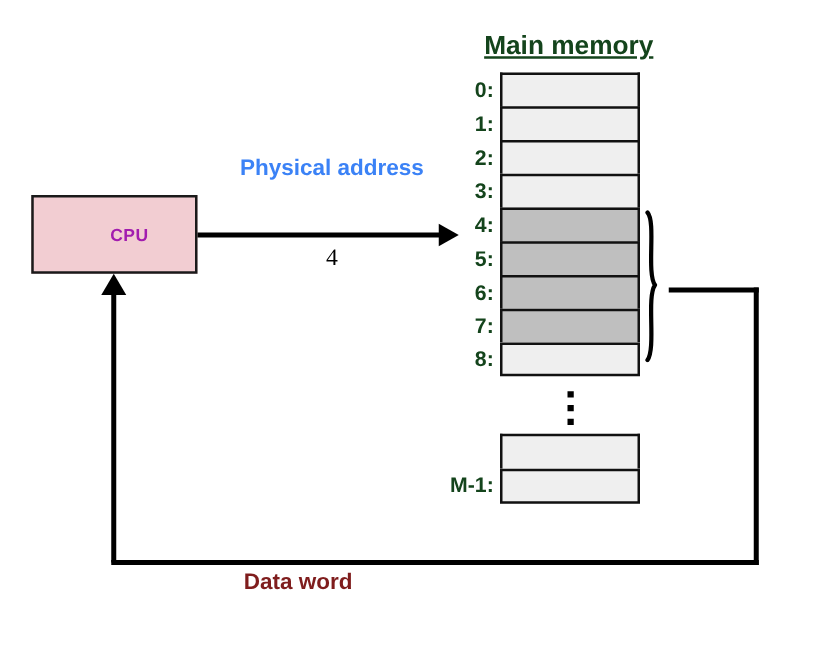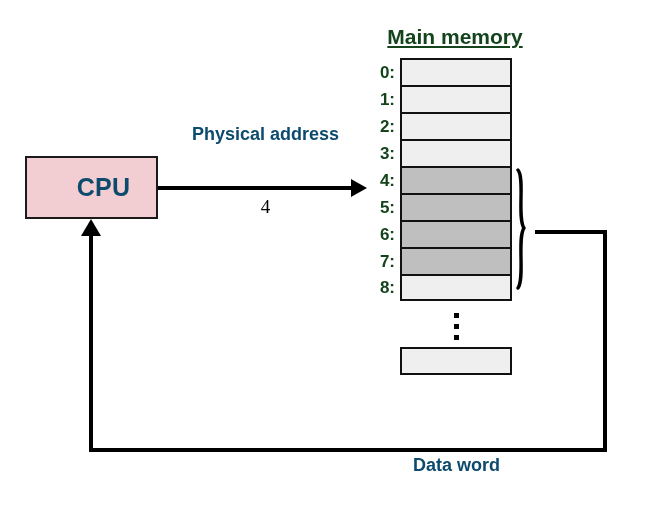--- a/index.html
+++ b/index.html
@@ -24,36 +24,36 @@
     width: 133px;
     height: 63px;
     background: #f2cdd2;
     border: 2px solid #1a1a1a;
     box-sizing: border-box;
     display: flex;
     align-items: center;
     justify-content: center;
   }
   #cpu-label {
-    font-size: 25px;
-    font-weight: bold;
-    color: #0c4a6e;
+    font-size: 14px;
+    font-weight: bold;
+    color: #a21caf;
     letter-spacing: 0.3px;
     margin-left: 24px;
   }
 
   
   #pa-label {
     left: 168px;
     top: 124px;
     width: 195px;
     text-align: center;
     font-size: 18px;
     font-weight: bold;
-    color: #0c4a6e;
+    color: #3b82f6;
     line-height: 1.22;
   }
   #pa-value {
     left: 168px;
     top: 196px;
     width: 195px;
     text-align: center;
     font-family: "Liberation Serif", serif;
     font-size: 19px;
     font-weight: normal;
@@ -200,24 +200,24 @@
     width: 0;
     height: 0;
     border-left: 10px solid transparent;
     border-right: 10px solid transparent;
     border-bottom: 17px solid #000000;
   }
   #dw-label {
     left: 195px;
     top: 455px;
     width: 305px;
-    text-align: right;
+    text-align: left;
     font-size: 18px;
     font-weight: bold;
-    color: #0c4a6e;
+    color: #7f1d1d;
   }
 </style>
 </head>
 <body>
 
 <div id="stage">
 
   <div class="abs" id="cpu-box">
     <span id="cpu-label">CPU</span>
   </div>
@@ -262,20 +262,23 @@
   </div>
 
   <div class="abs" id="mem-ellipsis">
     <span></span>
     <span></span>
     <span></span>
   </div>
 
   <div class="abs" id="mem-tail">
     <div class="mem-row"></div>
+    <div class="mem-row">
+      <span id="mtail-label">M-1:</span>
+    </div>
   </div>
 
   <svg class="abs" id="brace" viewBox="0 0 26 122">
     <path d="M 6 2 C 13 10, 5 50, 12 60 C 5 70, 13 110, 6 120" fill="none" stroke="#000000" stroke-width="3.4" stroke-linecap="round" stroke-linejoin="round"></path>
   </svg>
 
   <div class="abs" id="dw-seg-h-top"></div>
   <div class="abs" id="dw-seg-v-right"></div>
   <div class="abs" id="dw-seg-h-bottom"></div>
   <div class="abs" id="dw-seg-v-left"></div>

